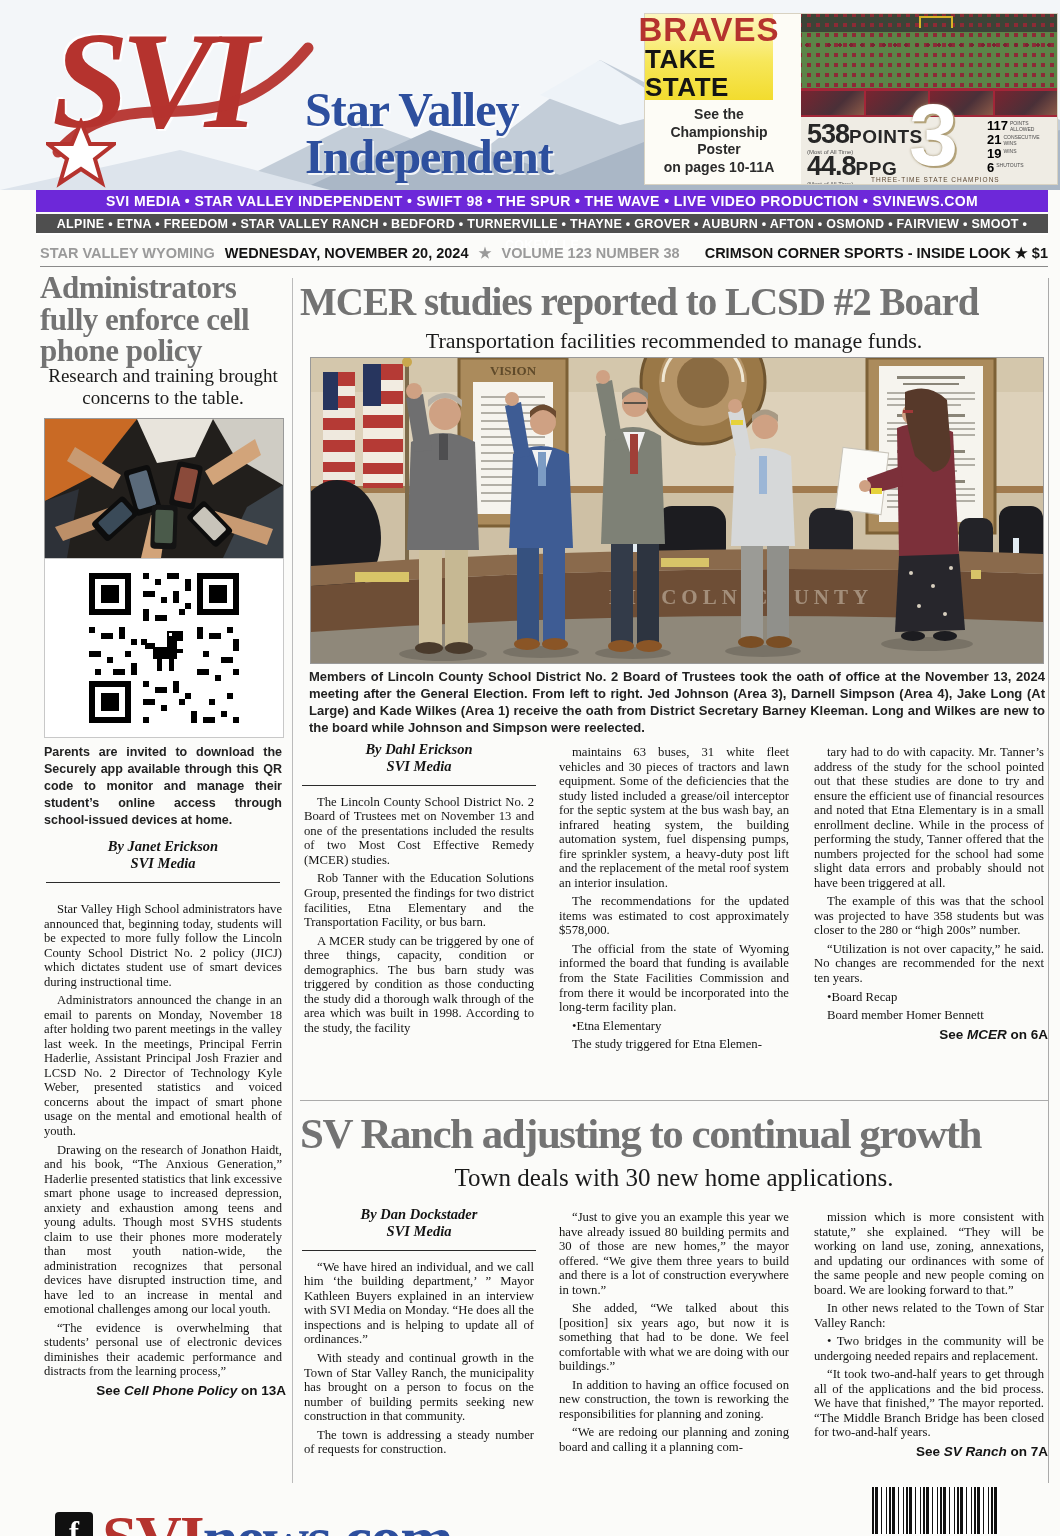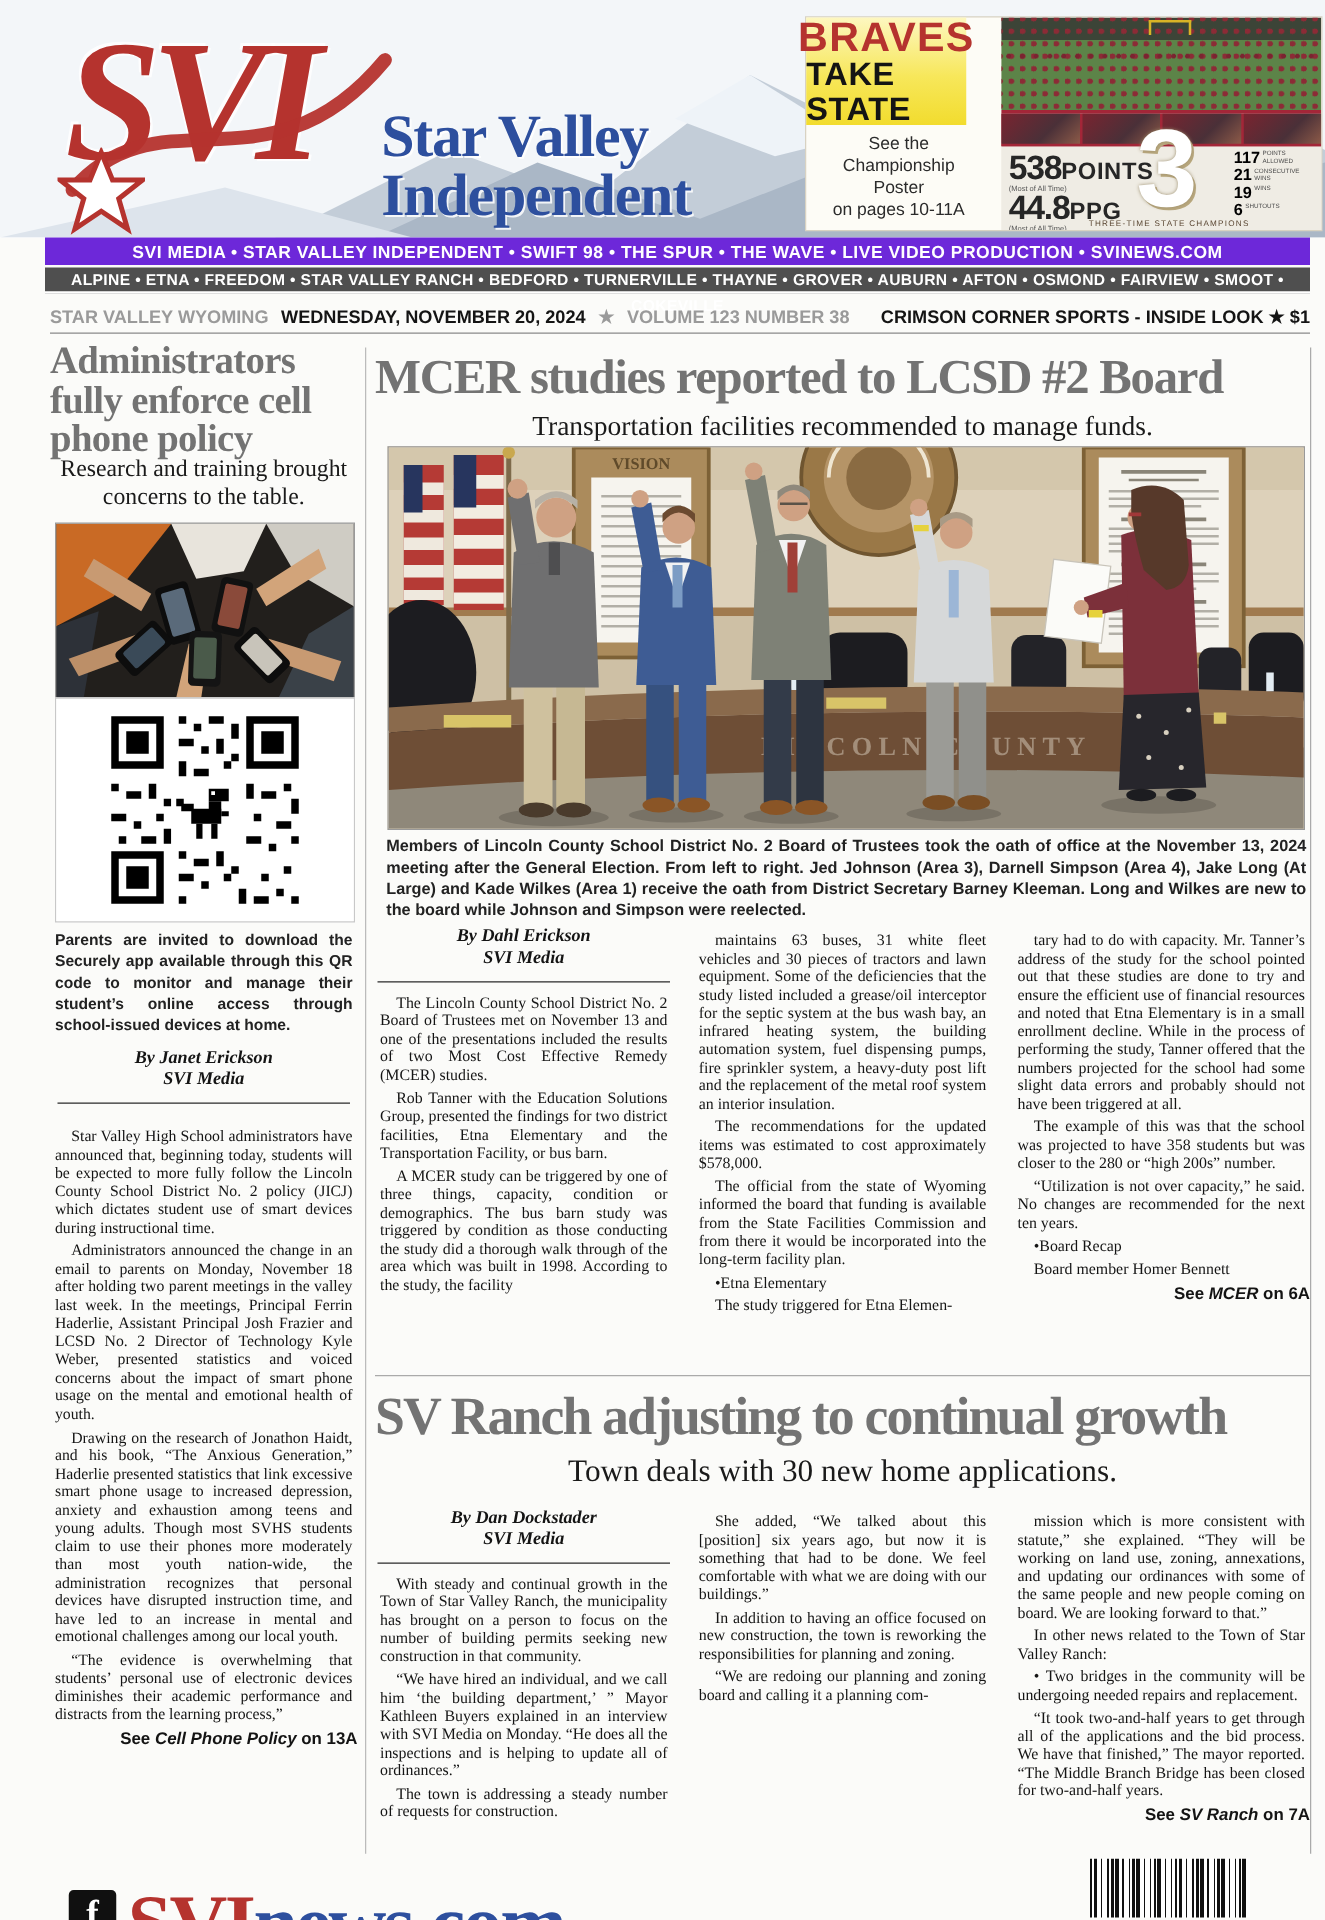--- a/index.html
+++ b/index.html
@@ -26,21 +26,21 @@
   }
   
   .braves { position:absolute; left:645px; top:14px; width:412px; height:170px; display:flex; background:#fdfcf6; box-shadow:0 0 0 1px #d8d2c2; }
   .braves-left { width:156px; position:relative; }
   .braves-yellow { position:absolute; left:0; top:0; width:128px; height:86px;
     background:linear-gradient(180deg,#fdf7c0 0%,#f7e75a 55%,#f2dc2e 100%);
     display:flex; flex-direction:column; align-items:center; justify-content:center; }
   .braves-t1 { font-family:"Liberation Sans",sans-serif; font-weight:bold; font-size:33px; color:#b5332e; letter-spacing:1px; line-height:1; }
   .braves-t2 { font-family:"Liberation Sans",sans-serif; font-weight:bold; font-size:26px; color:#141414; letter-spacing:0.5px; line-height:1.05; }
   .poster-note { position:absolute; left:0; top:92px; width:148px; text-align:center;
-    font-family:"Liberation Sans",sans-serif; font-weight:normal; font-size:14px; line-height:1.25; color:#2b2b2b; }
+    font-family:"Liberation Sans",sans-serif; font-weight:bold; font-size:14px; line-height:1.25; color:#2b2b2b; }
   .braves-collage { position:relative; width:256px; background:#efece4; overflow:hidden; }
   .team-photo { position:absolute; left:0; top:0; width:256px; height:74px;
     background:
       radial-gradient(circle 2px at 6px 5px, #7a2430 92%, transparent) 0 26px/11px 9px repeat-x,
       radial-gradient(circle 2.4px at 5px 5px, #8c2b36 92%, transparent) 3px 36px/9px 10px repeat,
       linear-gradient(180deg,#3c4437 0 18px, #5c8448 18px 100%);
     border-bottom:3px solid #a32638; }
   .goalpost { position:absolute; left:118px; top:2px; width:30px; height:10px; border:2px solid #d8b426; border-bottom:none; }
   .thumb-strip { position:absolute; left:0; top:77px; width:256px; height:24px; display:flex; gap:2px; background:#a32638; border-bottom:2px solid #a32638; }
   .thumb { flex:1; background:linear-gradient(135deg,#7a2430,#4a3038 60%,#8c5a48); }
@@ -575,27 +575,28 @@
 
   <div class="svr-headline headline">SV Ranch adjusting to continual growth</div>
   <div class="svr-subhead subhead">Town deals with 30 new home applications.</div>
 
   <div class="svr-cols">
     <div class="col">
       <div class="byline">By Dan Dockstader</div>
       <div class="byline">SVI Media</div>
       <hr class="byline-rule">
       <div class="paras">
+          <p>“We have hired an individual, and we call him ‘the building department,’ ” Mayor Kathleen Buyers explained in an interview with SVI Media on Monday. “He does all the inspections and is helping to update all of ordinances.”</p>
           <p>With steady and continual growth in the Town of Star Valley Ranch, the municipality has brought on a person to focus on the number of building permits seeking new construction in that community.</p>
-          <p>“We have hired an individual, and we call him ‘the building department,’ ” Mayor Kathleen Buyers explained in an interview with SVI Media on Monday. “He does all the inspections and is helping to update all of ordinances.”</p>
           <p>The town is addressing a steady number of requests for construction.</p>
         </div>
     </div>
     <div class="col">
       <div class="paras">
+          <p>“Just to give you an example this year we have already issued 80 building permits and 30 of those are new homes,” the mayor offered. “We give them three years to build and there is a lot of construction everywhere in town.”</p>
           <p>She added, “We talked about this [position] six years ago, but now it is something that had to be done. We feel comfortable with what we are doing with our buildings.”</p>
           <p>In addition to having an office focused on new construction, the town is reworking the responsibilities for planning and zoning.</p>
           <p>“We are redoing our planning and zoning board and calling it a planning com-</p>
         </div>
     </div>
     <div class="col">
       <div class="paras">
           <p>mission which is more consistent with statute,” she explained. “They will be working on land use, zoning, annexations, and updating our ordinances with some of the same people and new people coming on board. We are looking forward to that.”</p>
           <p>In other news related to the Town of Star Valley Ranch:</p>
           <p>• Two bridges in the community will be undergoing needed repairs and replacement.</p>

